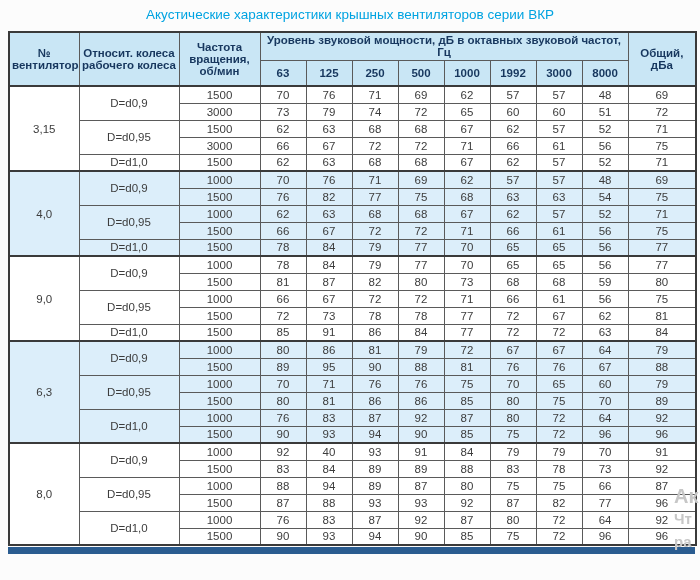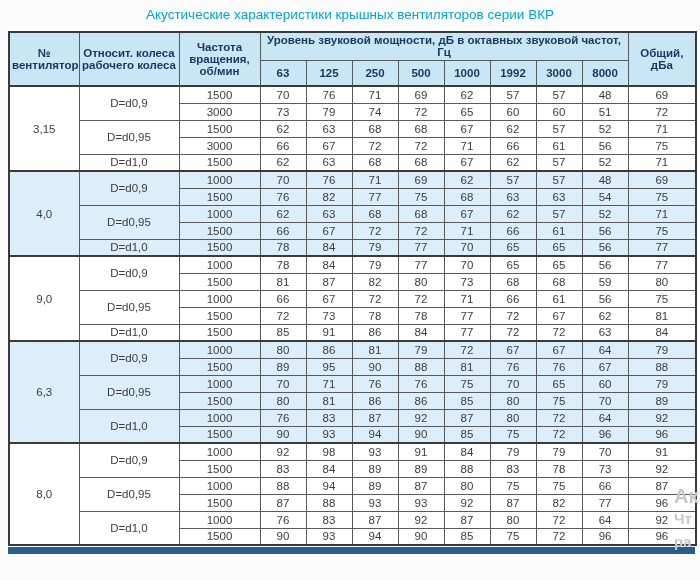--- a/index.html
+++ b/index.html
@@ -355,21 +355,21 @@
         <td>75</td>
         <td>72</td>
         <td>96</td>
         <td>96</td>
       </tr>
       <tr class="block-start">
         <td rowspan="6">8,0</td>
         <td rowspan="2">D=d0,9</td>
         <td>1000</td>
         <td>92</td>
-        <td>98</td>
+        <td>40</td>
         <td>93</td>
         <td>91</td>
         <td>84</td>
         <td>79</td>
         <td>79</td>
         <td>70</td>
         <td>91</td>
       </tr>
       <tr>
         <td>1500</td>

